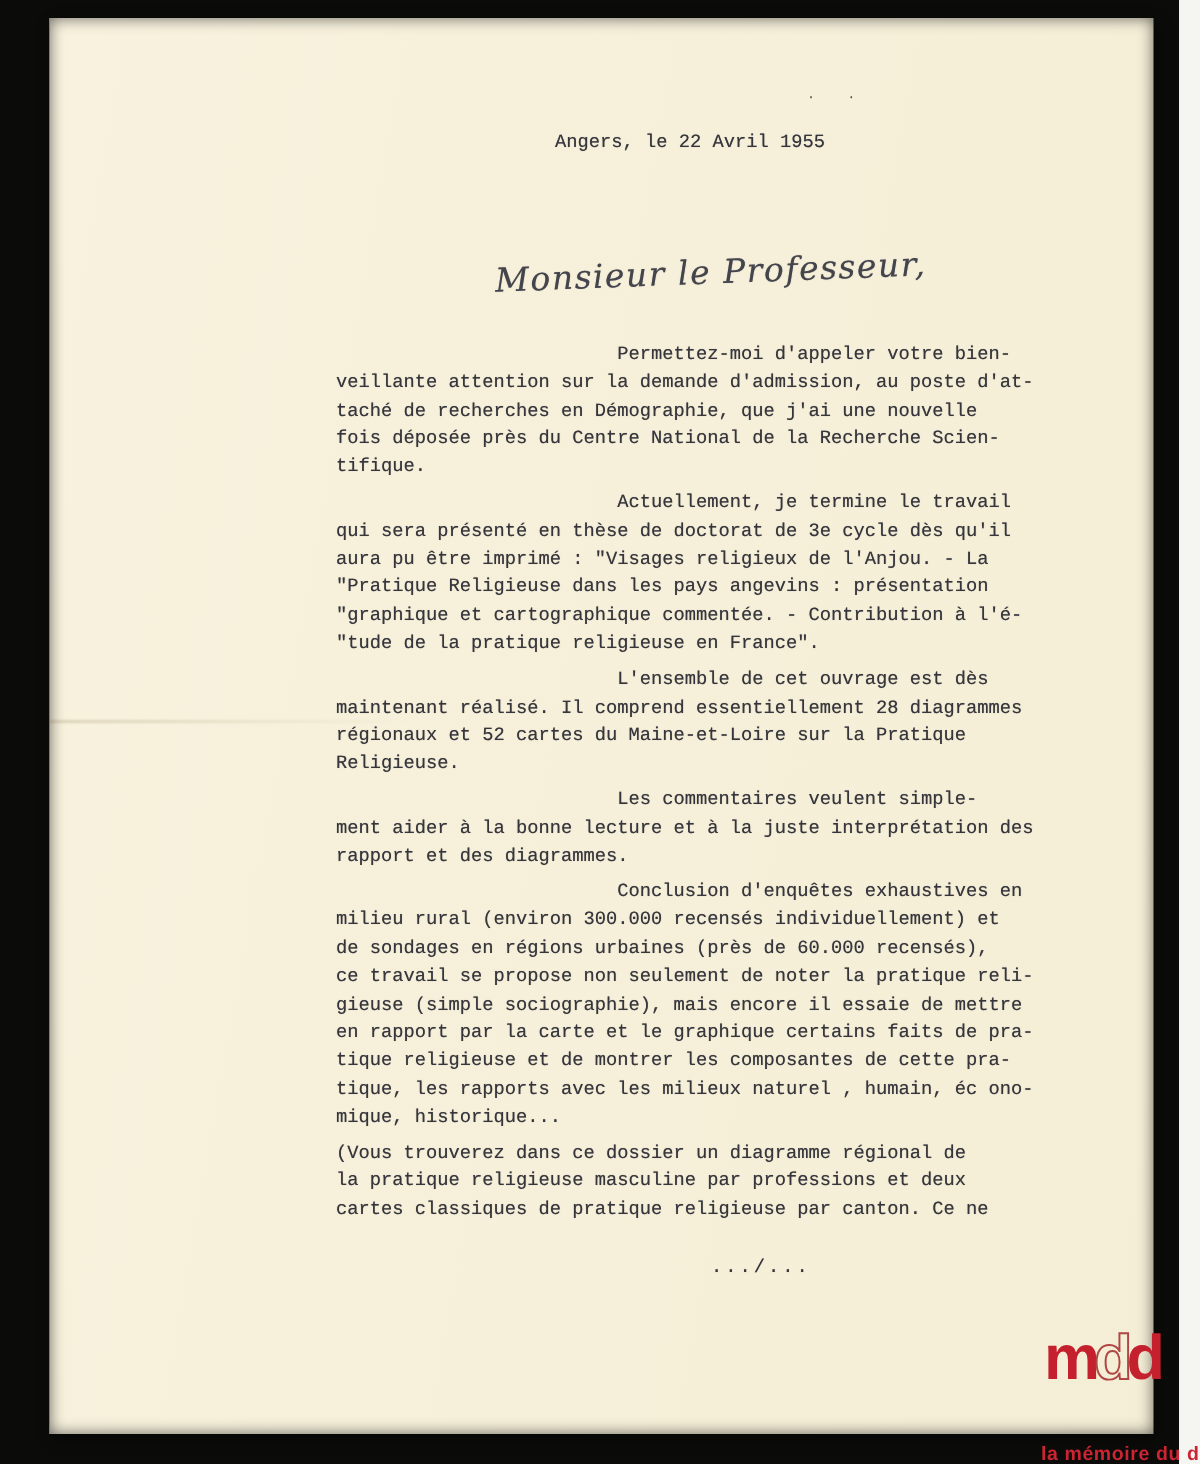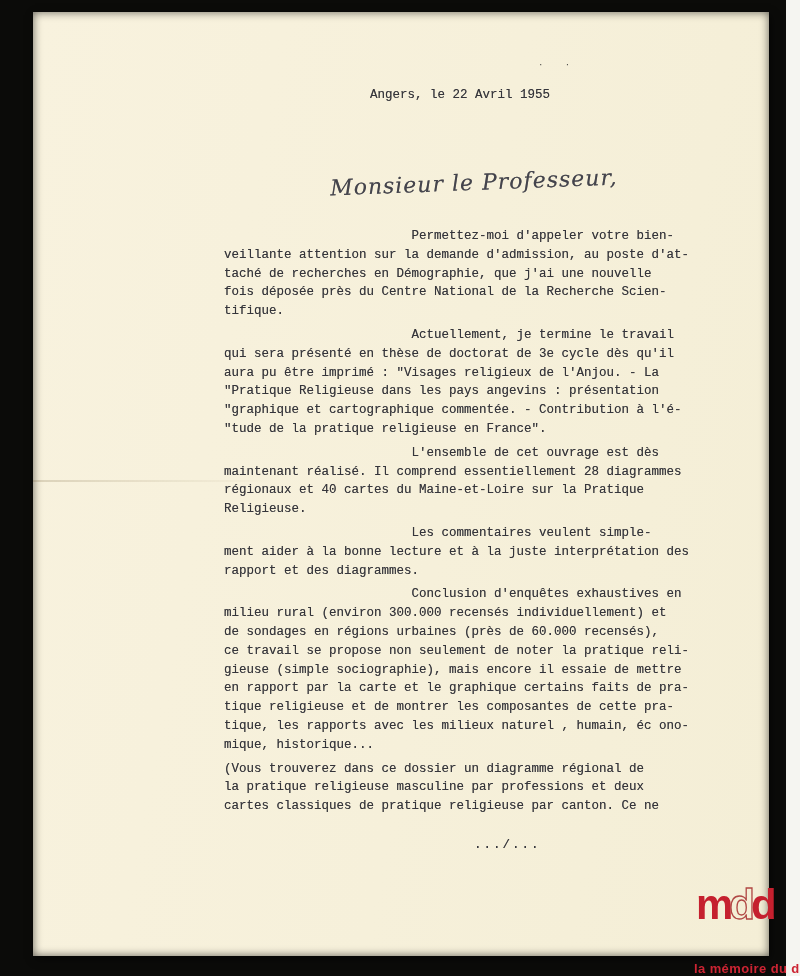--- a/index.html
+++ b/index.html
@@ -109,21 +109,21 @@
 fois déposée près du Centre National de la Recherche Scien-
 tifique.</div>
       <div class="para">                         Actuellement, je termine le travail
 qui sera présenté en thèse de doctorat de 3e cycle dès qu'il
 aura pu être imprimé : "Visages religieux de l'Anjou. - La
 "Pratique Religieuse dans les pays angevins : présentation
 "graphique et cartographique commentée. - Contribution à l'é-
 "tude de la pratique religieuse en France".</div>
       <div class="para">                         L'ensemble de cet ouvrage est dès
 maintenant réalisé. Il comprend essentiellement 28 diagrammes
-régionaux et 40 cartes du Maine-et-Loire sur la Pratique
+régionaux et 52 cartes du Maine-et-Loire sur la Pratique
 Religieuse.</div>
       <div class="para">                         Les commentaires veulent simple-
 ment aider à la bonne lecture et à la juste interprétation des
 rapport et des diagrammes.</div>
       <div class="para">                         Conclusion d'enquêtes exhaustives en
 milieu rural (environ 300.000 recensés individuellement) et
 de sondages en régions urbaines (près de 60.000 recensés),
 ce travail se propose non seulement de noter la pratique reli-
 gieuse (simple sociographie), mais encore il essaie de mettre
 en rapport par la carte et le graphique certains faits de pra-

